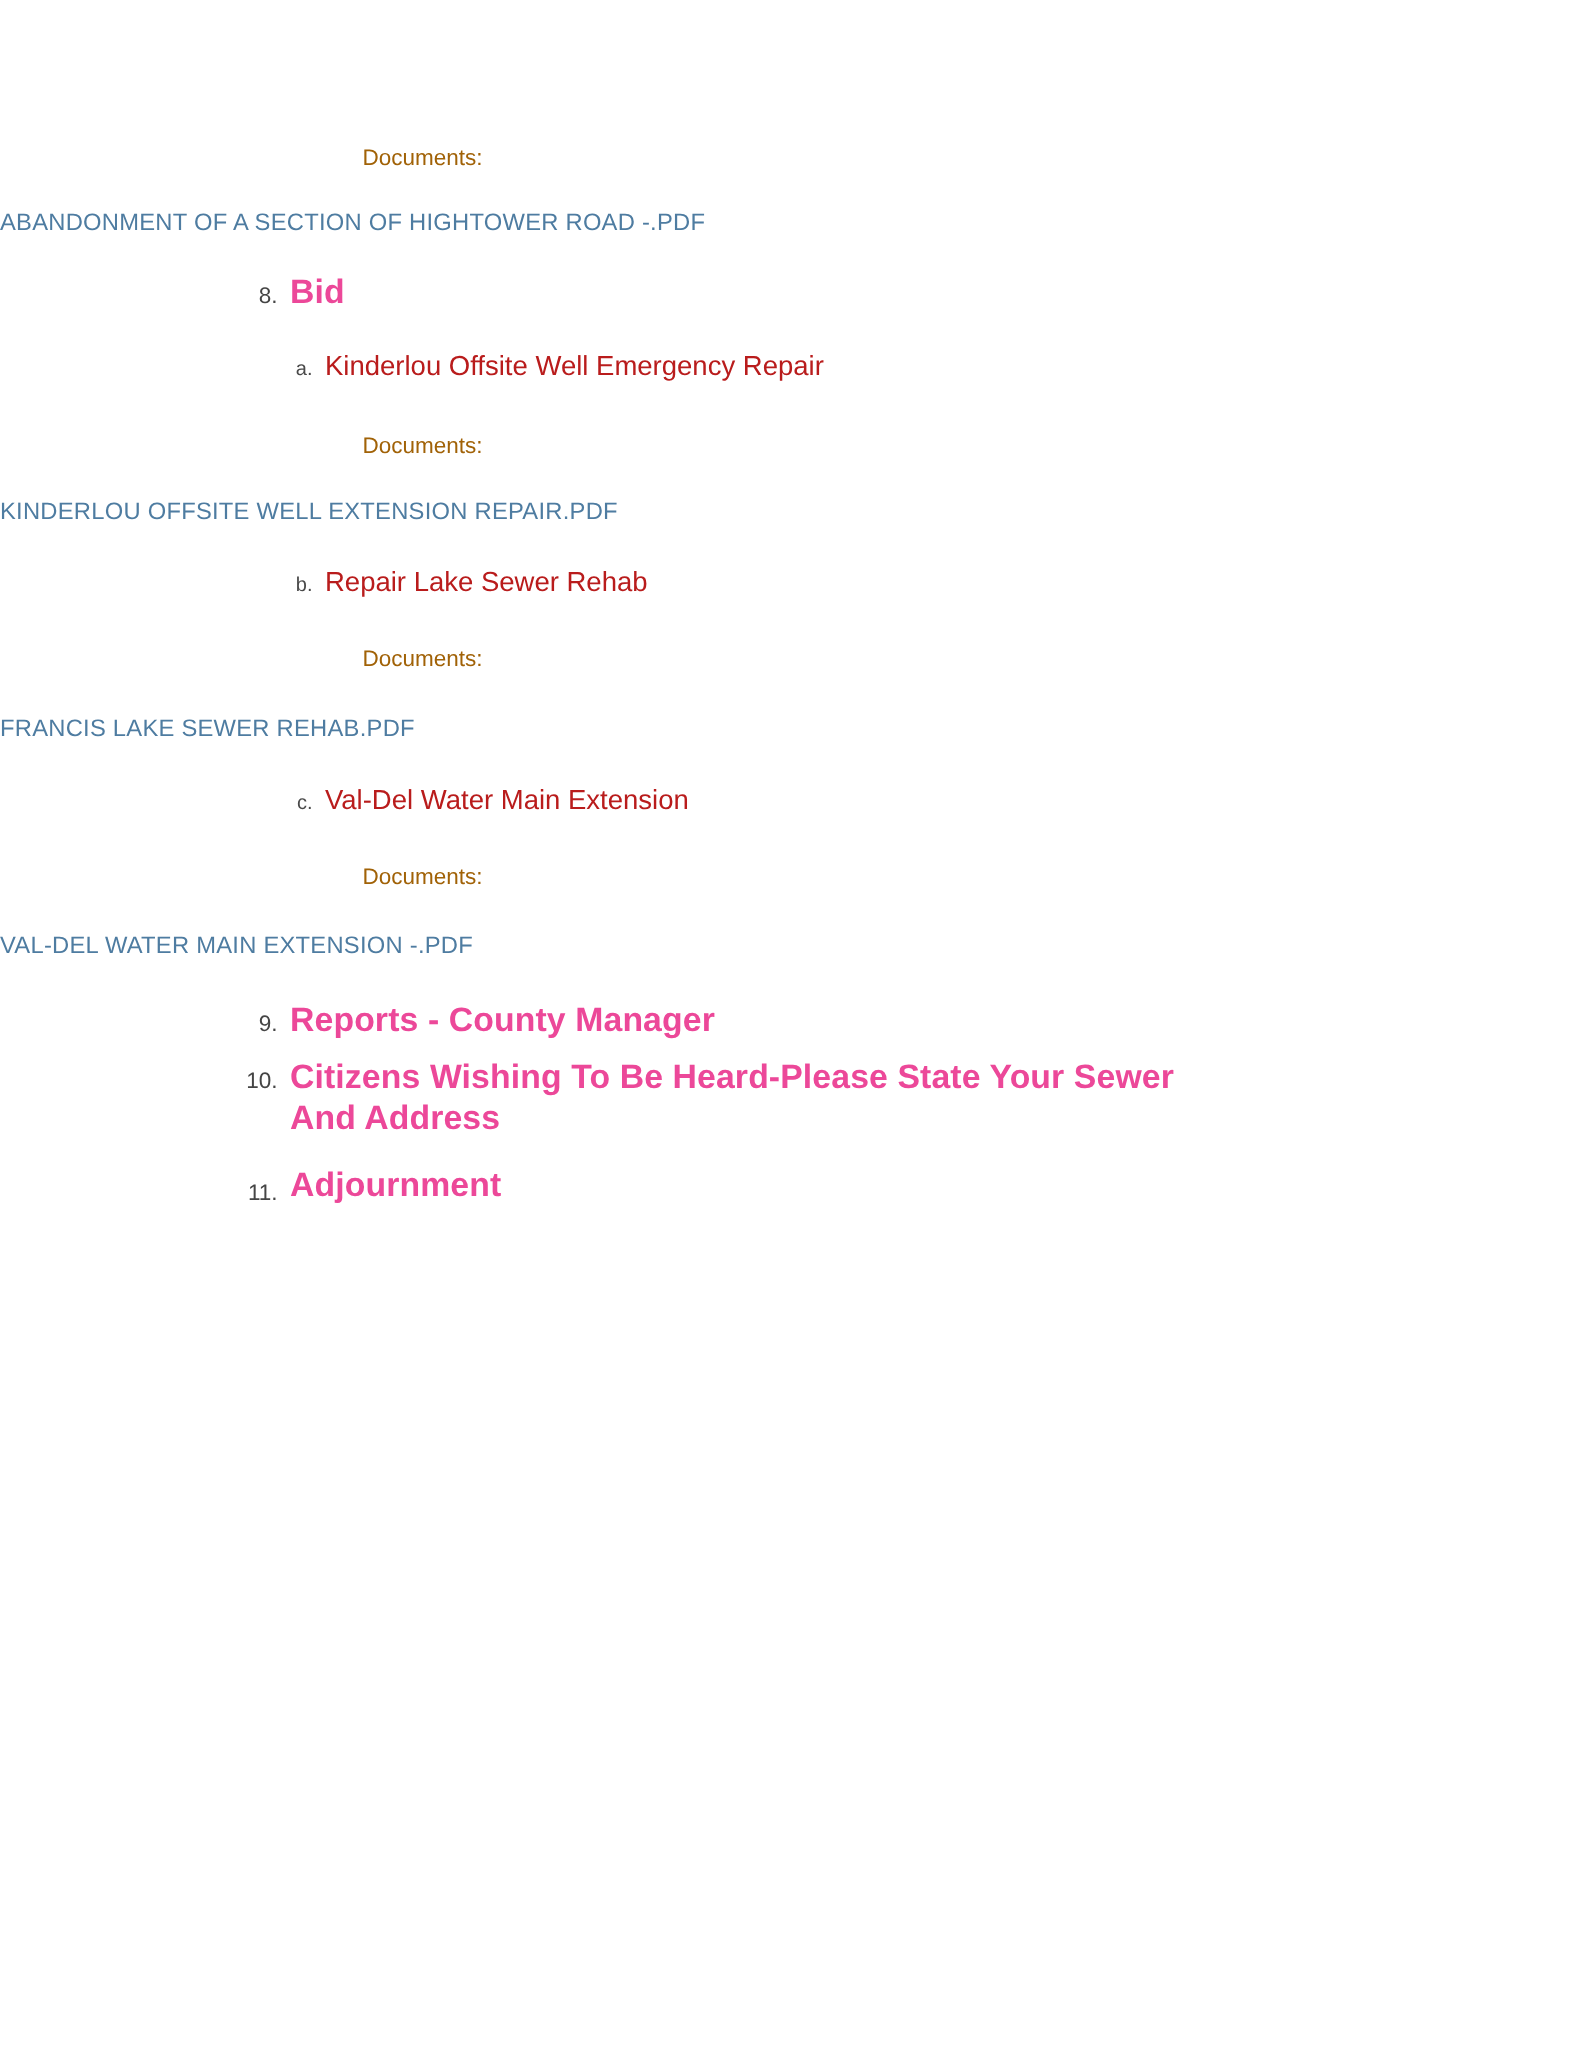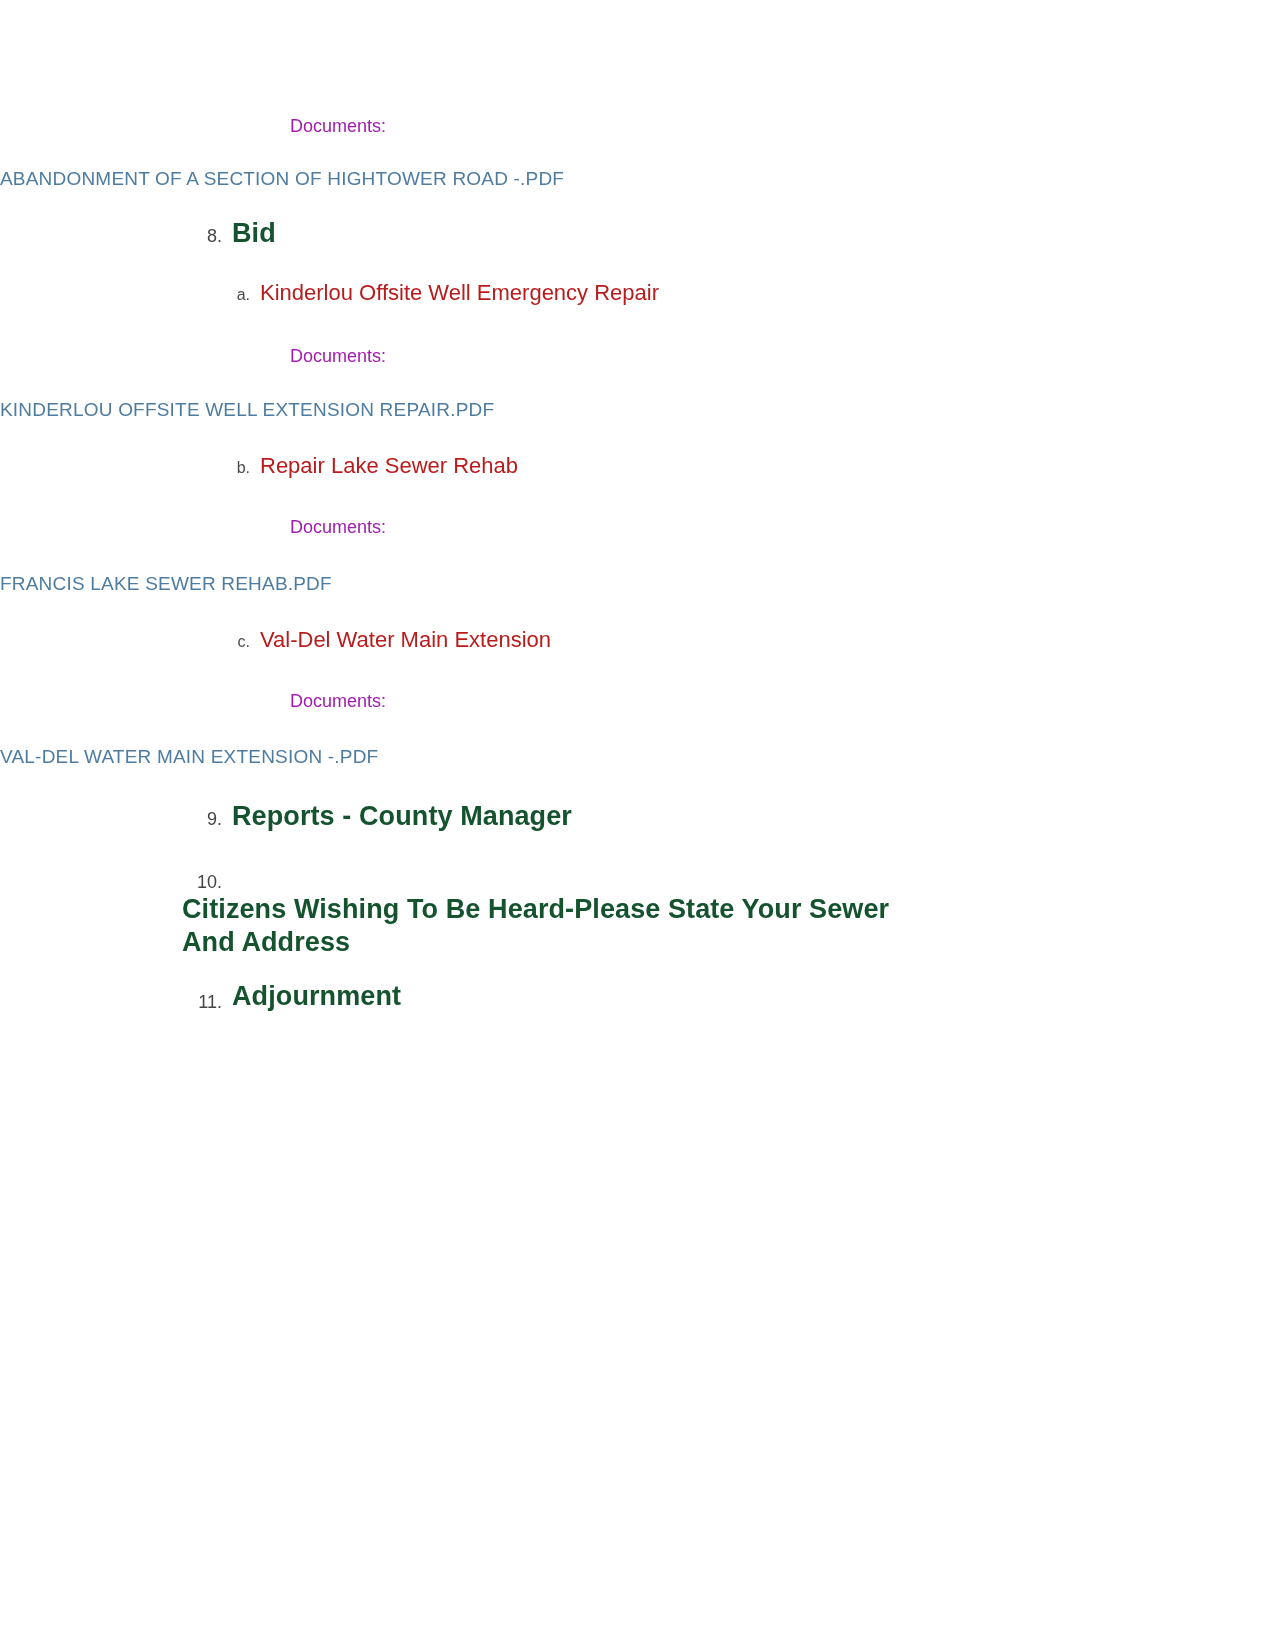--- a/index.html
+++ b/index.html
@@ -14,21 +14,21 @@
     background: #ffffff;
     box-sizing: border-box;
     padding-top: 116px;
     font-family: "Liberation Sans", sans-serif;
     color: #3d3d3d;
   }
   .doc-label {
     margin-left: 290px;
     font-size: 18px;
     line-height: 21px;
-    color: #a21caf;
+    color: #a16207;
   }
   .doc-link-row {
     line-height: 22px;
   }
   .doc-link {
     font-size: 19px;
     line-height: 22px;
     color: #4e7ca1;
     text-decoration: none;
     letter-spacing: 0.2px;
@@ -45,21 +45,21 @@
     text-align: right;
     padding-right: 10px;
     font-size: 18px;
     color: #454545;
   }
   .item-title {
     margin: 0;
     font-size: 27px;
     font-weight: bold;
     line-height: 33px;
-    color: #14532d;
+    color: #ec4899;
     max-width: 760px;
     letter-spacing: 0.1px;
   }
   .subitem-row {
     display: flex;
     align-items: baseline;
     padding-left: 210px;
   }
   .subitem-letter {
     width: 40px;
@@ -70,21 +70,21 @@
     color: #4a4a4a;
   }
   .subitem-title {
     font-size: 22px;
     line-height: 25px;
     color: #b91c1c;
   }
   
   .mt21 { margin-top: 21px; align-items: flex-end; }
   .mt26 { margin-top: 26px; }
-  .mt27 { margin-top: 39px; flex-direction: column; }
+  .mt27 { margin-top: 12px; }
   .mt30 { margin-top: 30px; }
   .mt31 { margin-top: 31px; }
   .mt32 { margin-top: 32px; }
   .mt34 { margin-top: 34px; }
   .mt35 { margin-top: 35px; }
   .mt39 { margin-top: 39px; }
   .mt41 { margin-top: 41px; }
 </style>
 </head>
 <body>

